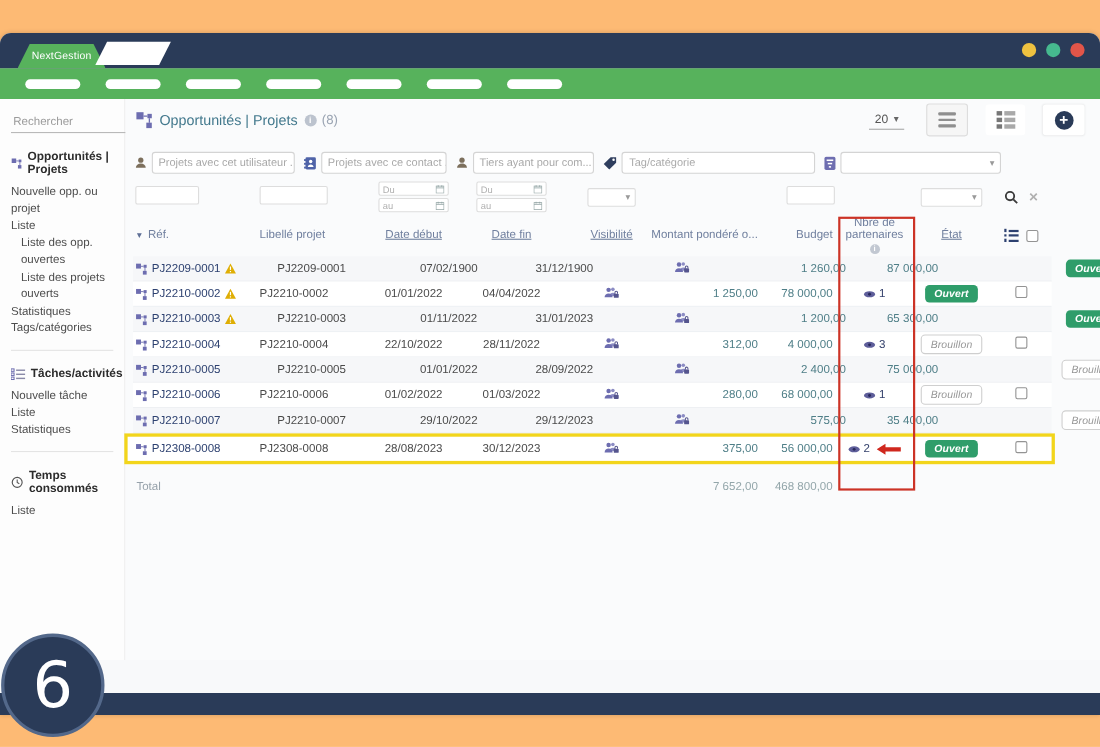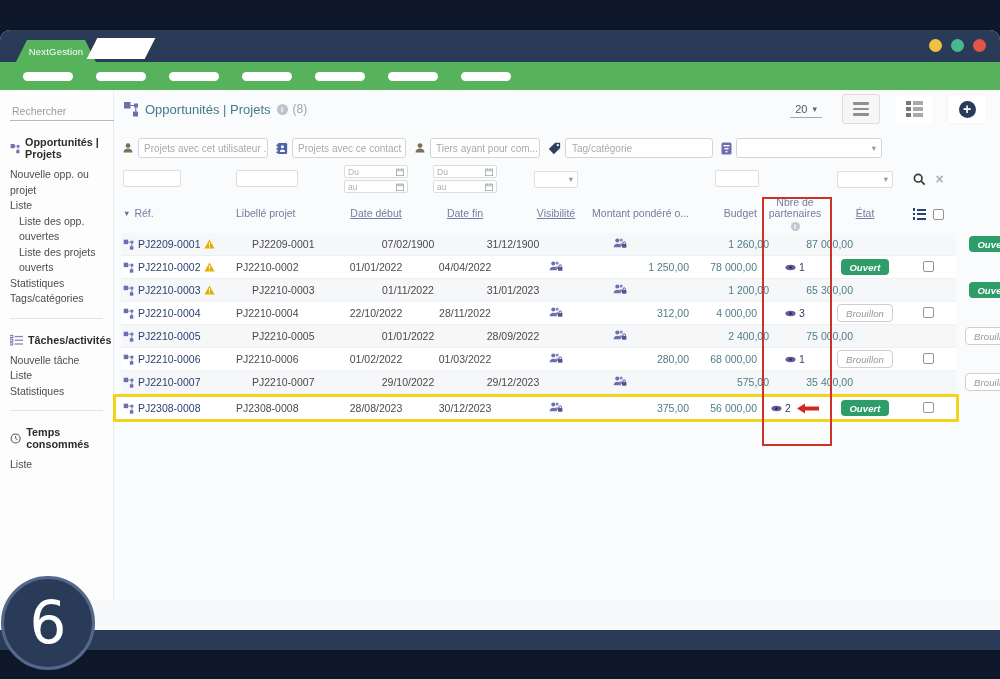--- a/index.html
+++ b/index.html
@@ -1,16 +1,16 @@
 <!DOCTYPE html>
 <html style="--navy: #2a3b58; --green: #57b25c; --teal: #43798d; --amount: #4e7e87; --link: #2d4170; --purple: #6d6db0; --header-text: #71809f; --badge-green: #2f9d6a; --yellow: #f2d51b; --red: #cc3326; --dot-yellow: #efc240; --dot-green: #46b98f; --dot-red: #e25549;"><head>
 <meta charset="utf-8">
 <style>
   html,body{margin:0;padding:0;background:#fff;}
-  .page{position:relative;width:1000px;height:679px;background:#0f172a;overflow:hidden;
+  .page{position:relative;width:1000px;height:679px;background:#fdba74;overflow:hidden;
         font-family:"Liberation Sans","DejaVu Sans",sans-serif;-webkit-font-smoothing:antialiased;}
 
   
   .app-window{position:absolute;left:0;top:30px;width:1000px;height:620px;border-radius:10px 10px 0 0;
               overflow:hidden;background:#f8f9fa;box-shadow:0 0 5px rgba(0,0,0,.18);}
   .topbar{position:relative;height:32px;background:var(--navy);}
   .brand-tab{position:absolute;left:16px;bottom:0;width:80px;height:22px;background:var(--green);
              clip-path:polygon(11px 0,calc(100% - 11px) 0,100% 100%,0 100%);
              color:#fff;font-size:9.5px;display:flex;align-items:center;justify-content:center;letter-spacing:.2px;}
   .brand-slash{position:absolute;left:92px;bottom:3px;width:58px;height:21px;background:#fff;transform:skewX(-27deg);}
@@ -296,21 +296,21 @@
               </span>
             <span class="fsel" style="width:110px">
                 <span>Tiers ayant pour com...</span>
               </span>
             <span class="fic">
                 <svg width="13" height="13" viewBox="0 0 15 15">
                   <path d="M1 8.2 L8.2 1 H14 v5.8 L6.8 14 Z" fill="#2f3e5e"></path>
                   <circle cx="11.3" cy="3.7" r="1.3" fill="#fff"></circle>
                 </svg>
               </span>
-            <span class="ftext" style="width:148px">
+            <span class="ftext" style="width:176px">
                 <span>Tag/catégorie</span>
               </span>
             <span class="fic">
                 <svg width="11" height="13" viewBox="0 0 11 13">
                   <rect x="0.5" y="0.5" width="10" height="12" rx="1.5" fill="#6d6db0"></rect>
                   <rect x="2.5" y="3" width="6" height="1.4" fill="#fff"></rect>
                   <rect x="3.5" y="6" width="4" height="1.4" fill="#fff"></rect>
                   <rect x="4.5" y="9" width="2" height="1.4" fill="#fff"></rect>
                 </svg>
               </span>
@@ -727,20 +727,32 @@
       </span>
       <svg class="arrow-ic" width="22" height="11" viewBox="0 0 22 11">
                     <path d="M0 5.5 L8 0.5 V3.5 H22 V7.5 H8 V10.5 Z" fill="#d0281e"></path>
                   </svg>
     </div>
     <div class="cell c-etat"><span class="badge badge-open">Ouvert</span></div>
     <div class="cell c-chk"><span class="cb"></span></div>
   </div>
             </div>
 
+          <div class="trow-total grid">
+            <div class="t-label">Total</div>
+            <div></div>
+              <div></div>
+              <div></div>
+              <div></div>
+            <div class="t-amt">7 652,00</div>
+            <div class="t-bud">468 800,00</div>
+            <div></div>
+              <div></div>
+              <div></div>
+          </div>
 
           <div class="red-box"></div>
         </div>
       </main>
     </div>
 
     <div class="footer">
       <span>www.nextgestion.com</span>
     </div>
   </div>

